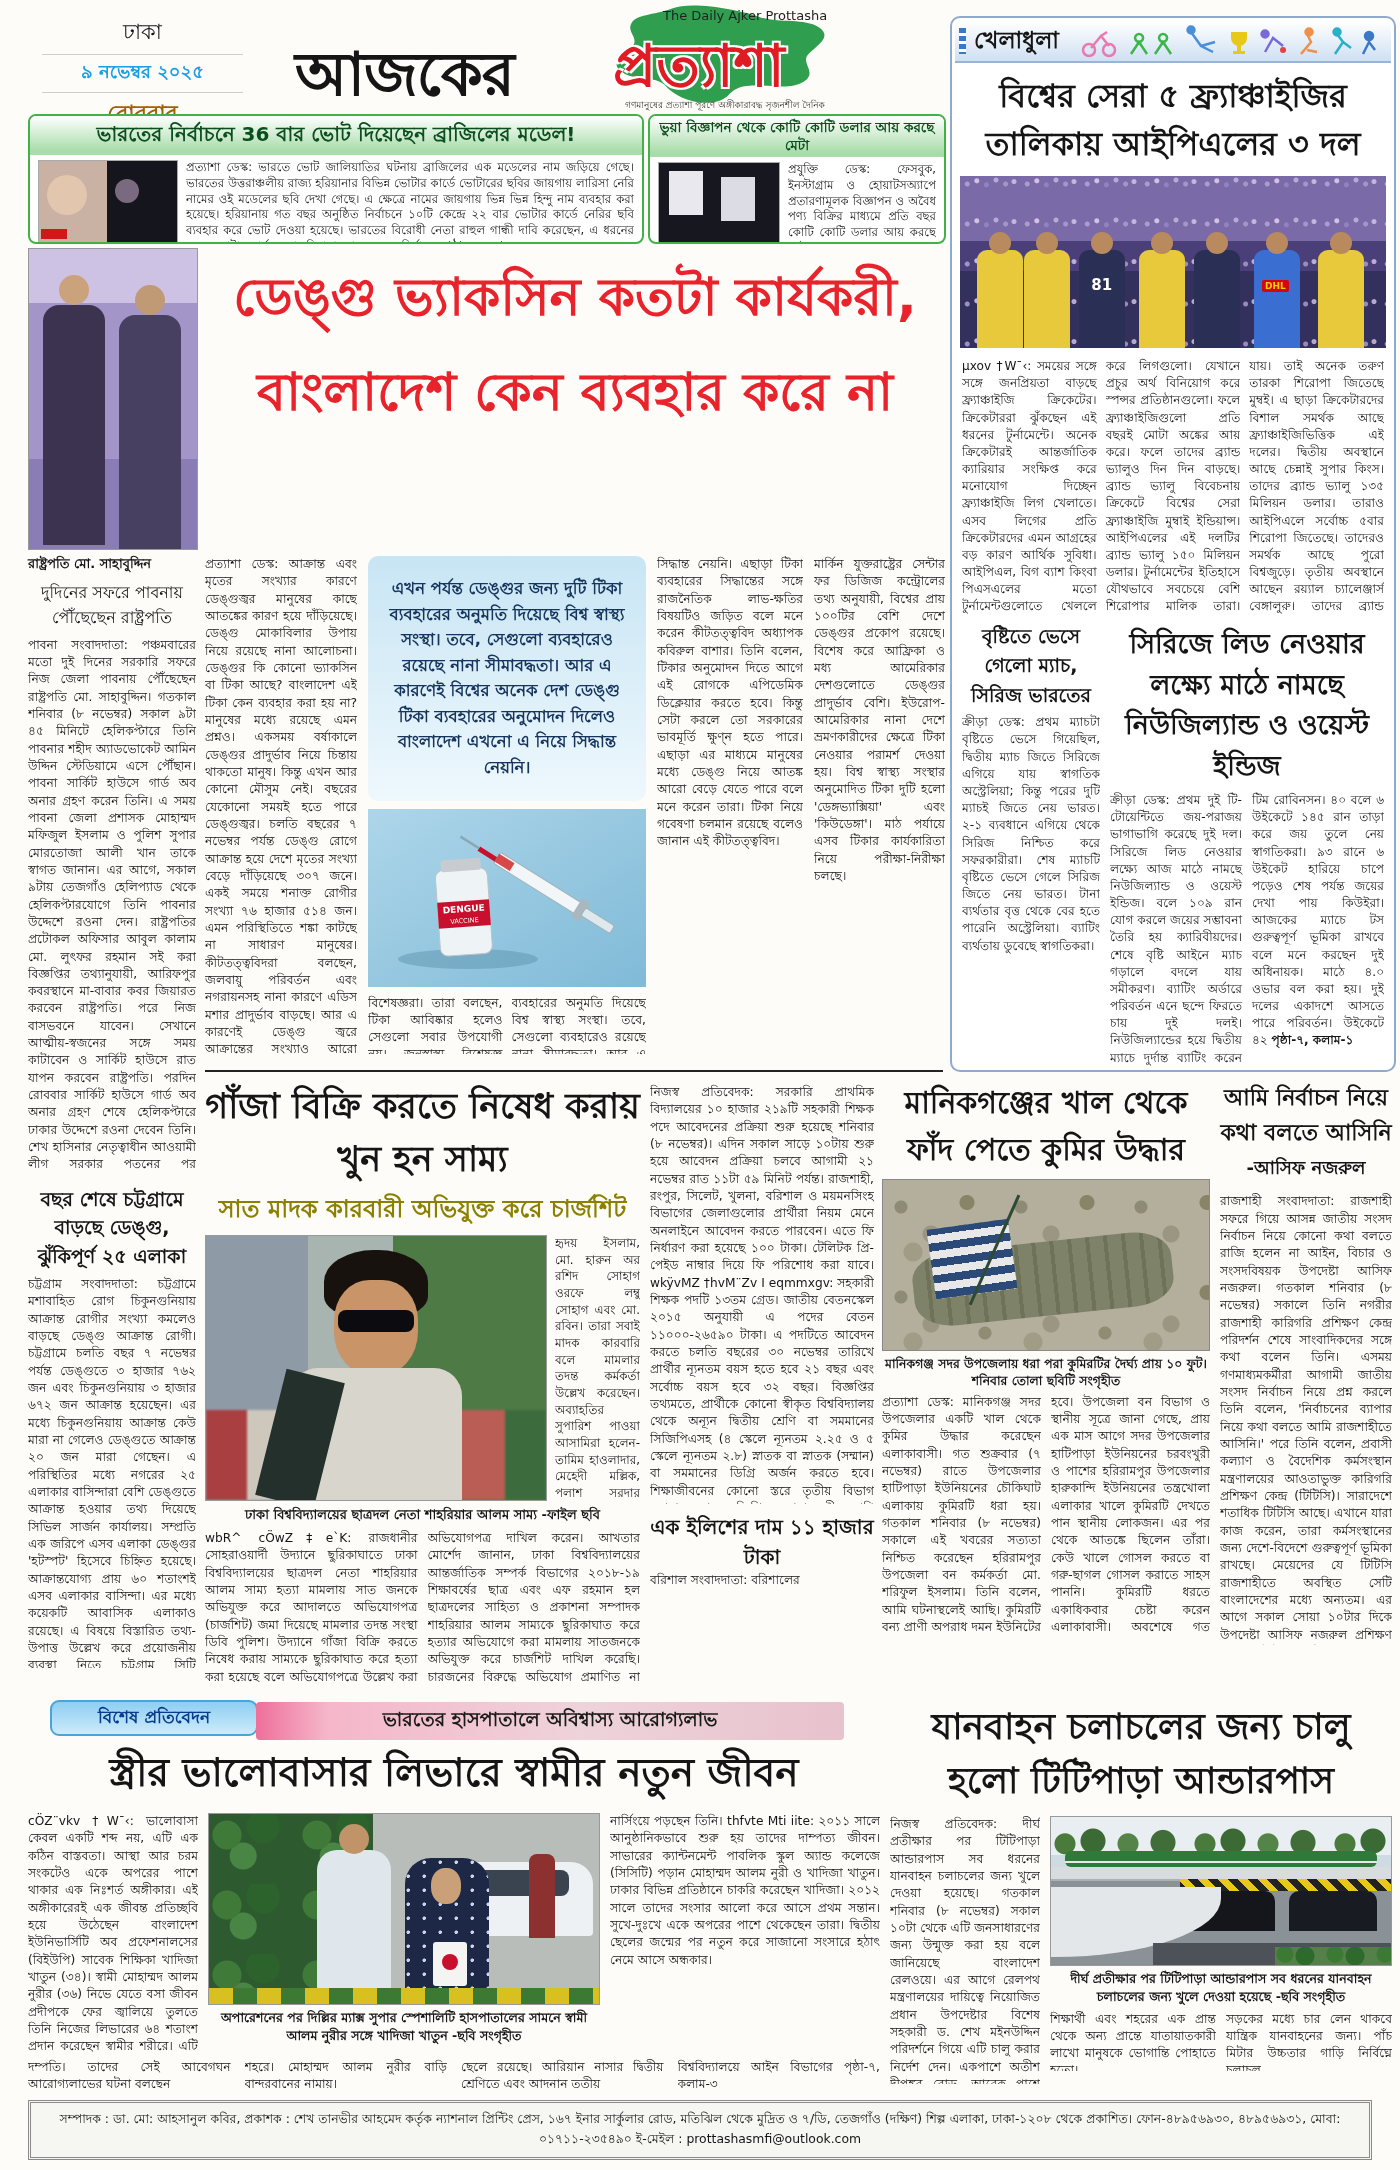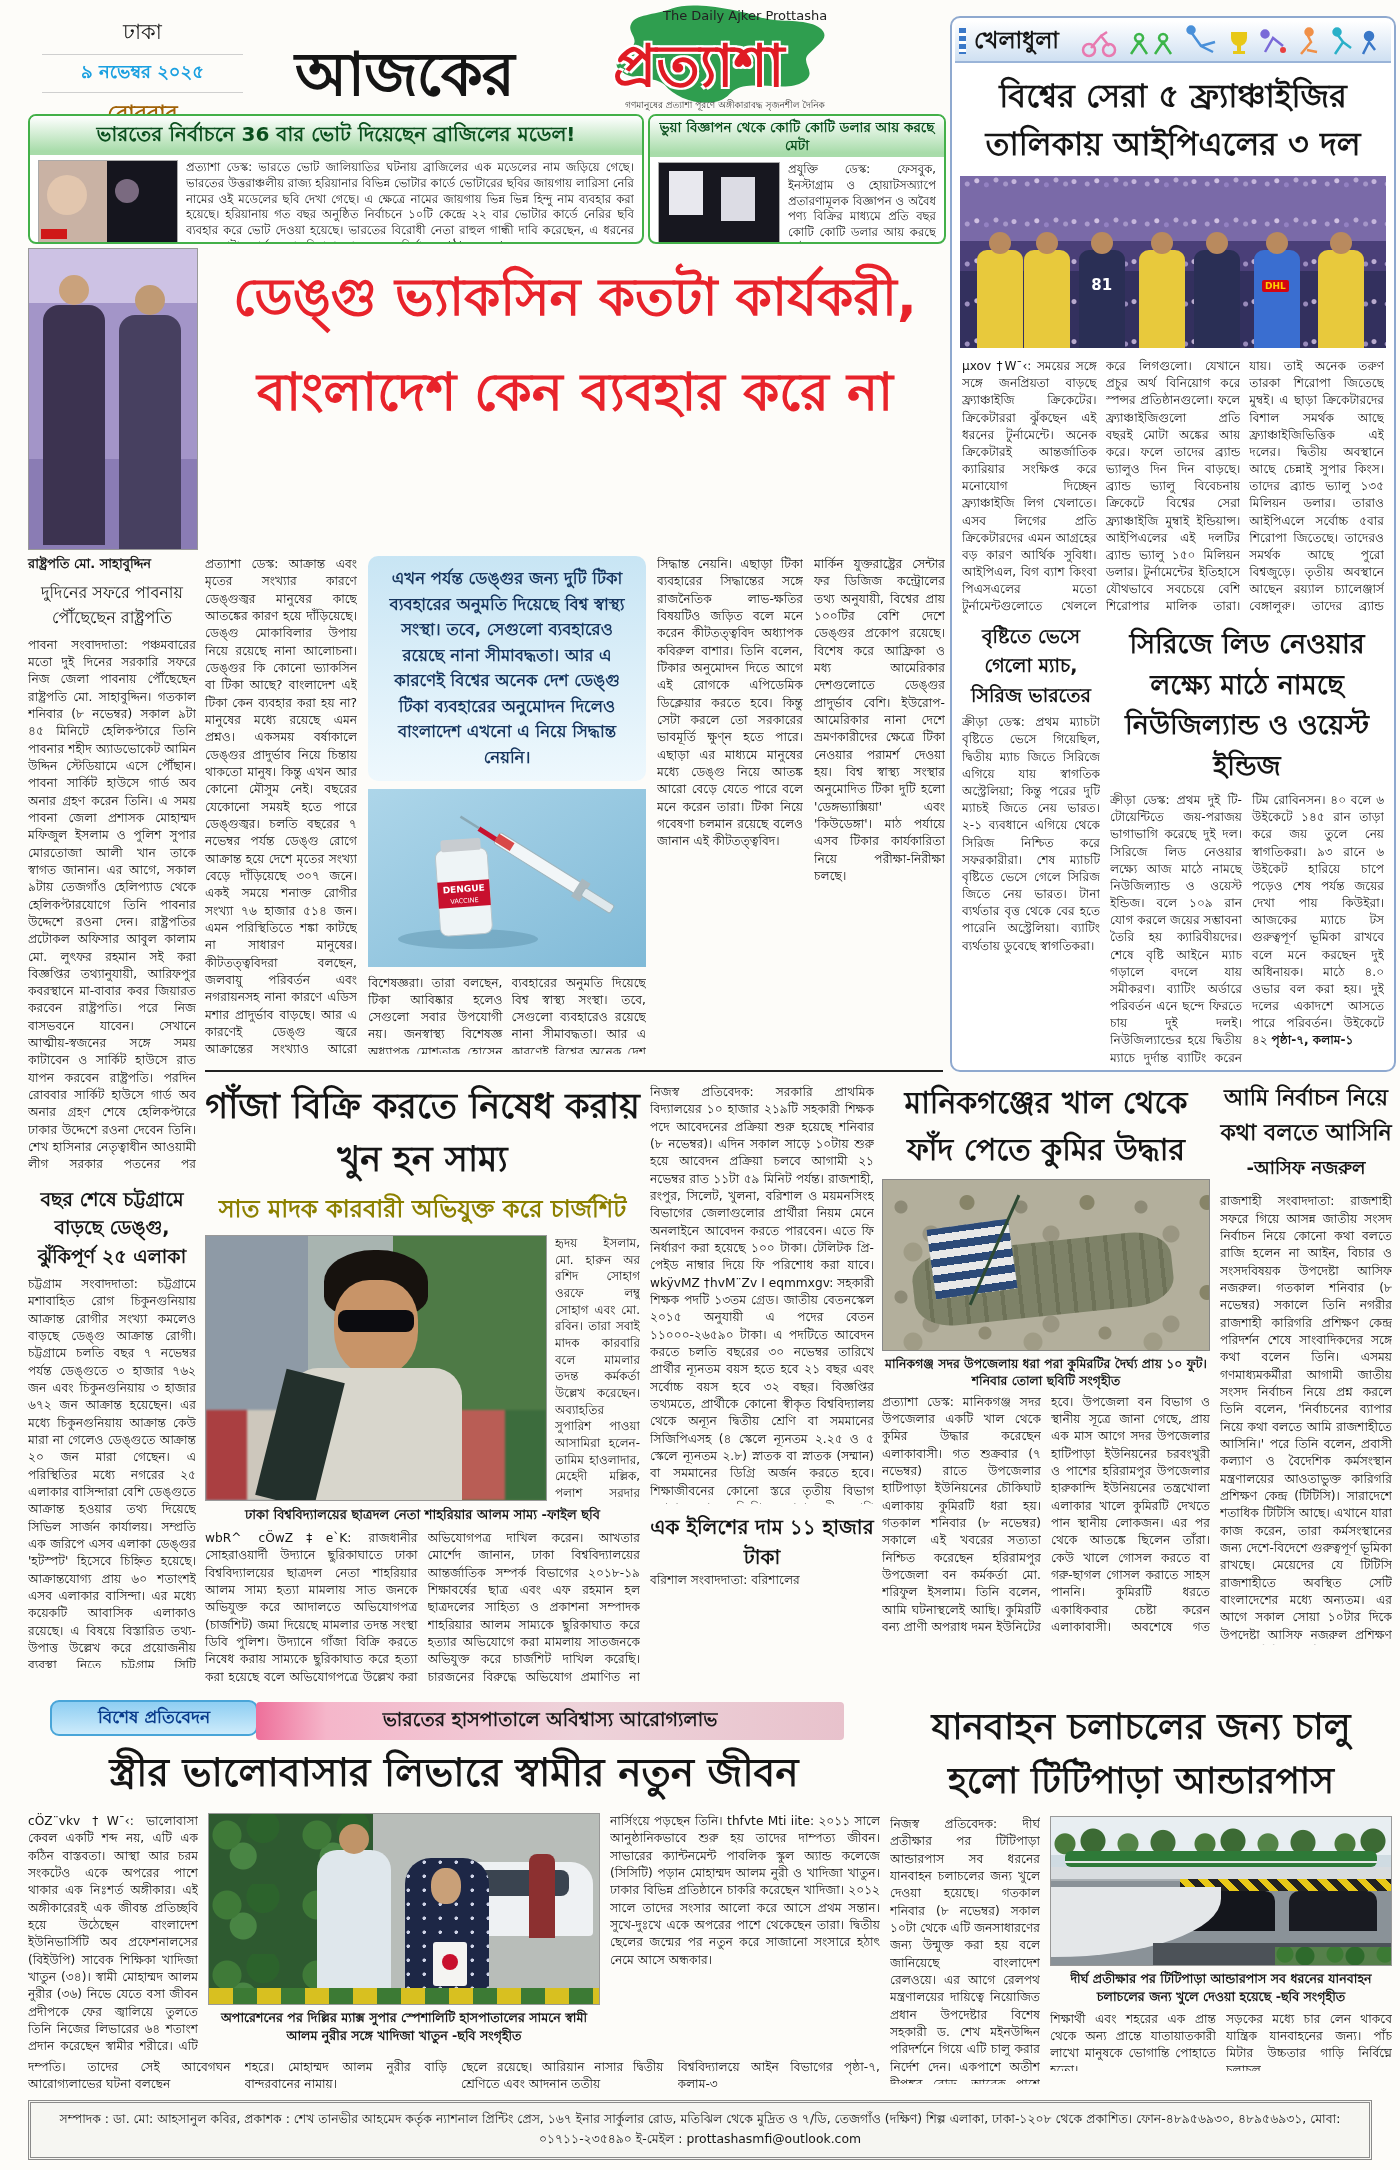--- a/index.html
+++ b/index.html
@@ -82,21 +82,21 @@
   .lc-h1{font-size:16px;font-weight:normal;text-align:center;line-height:1.55;padding:2px 0 6px;}
   .lc-b1{height:540px;}
   .lc-h2{font-size:19px;font-weight:bold;text-align:center;line-height:1.5;padding:8px 0 6px;}
   .lc-b2{height:392px;}
   
   #dengue{left:205px;top:250px;width:740px;height:818px;}
   .den-h{font-size:52px;font-weight:bold;color:#e8232b;text-align:center;line-height:1.82;height:298px;overflow:hidden;}
   .den-body{display:flex;gap:11px;height:498px;margin-top:8px;}
   .den-a{width:152px;}
   .den-mid{width:278px;display:flex;flex-direction:column;gap:8px;}
-  .pullquote{background:linear-gradient(#c8e5f4,#eef8fd);border-radius:10px;padding:10px 12px;
+  .pullquote{background:linear-gradient(#c8e5f4,#eef8fd);border-radius:10px;padding:20px 12px;
      font-size:16.5px;font-weight:bold;color:#16355e;text-align:center;line-height:1.55;overflow:hidden;}
   .den-photo{height:178px;flex-shrink:0;}
   .den-mini{display:flex;gap:9px;flex:1;overflow:hidden;}
   .den-mini>div{flex:1;}
   .den-c{width:146px;} .den-d{flex:1;}
   #mid-divider{left:205px;top:1070px;width:738px;border-top:2.5px solid #222;}
   
   #ganja{left:205px;top:1080px;width:435px;}
   .gj-h{font-size:35px;font-weight:bold;text-align:center;line-height:1.5;}
   .gj-sub{font-size:24px;font-weight:bold;color:#8c8000;text-align:center;padding:5px 0;}

